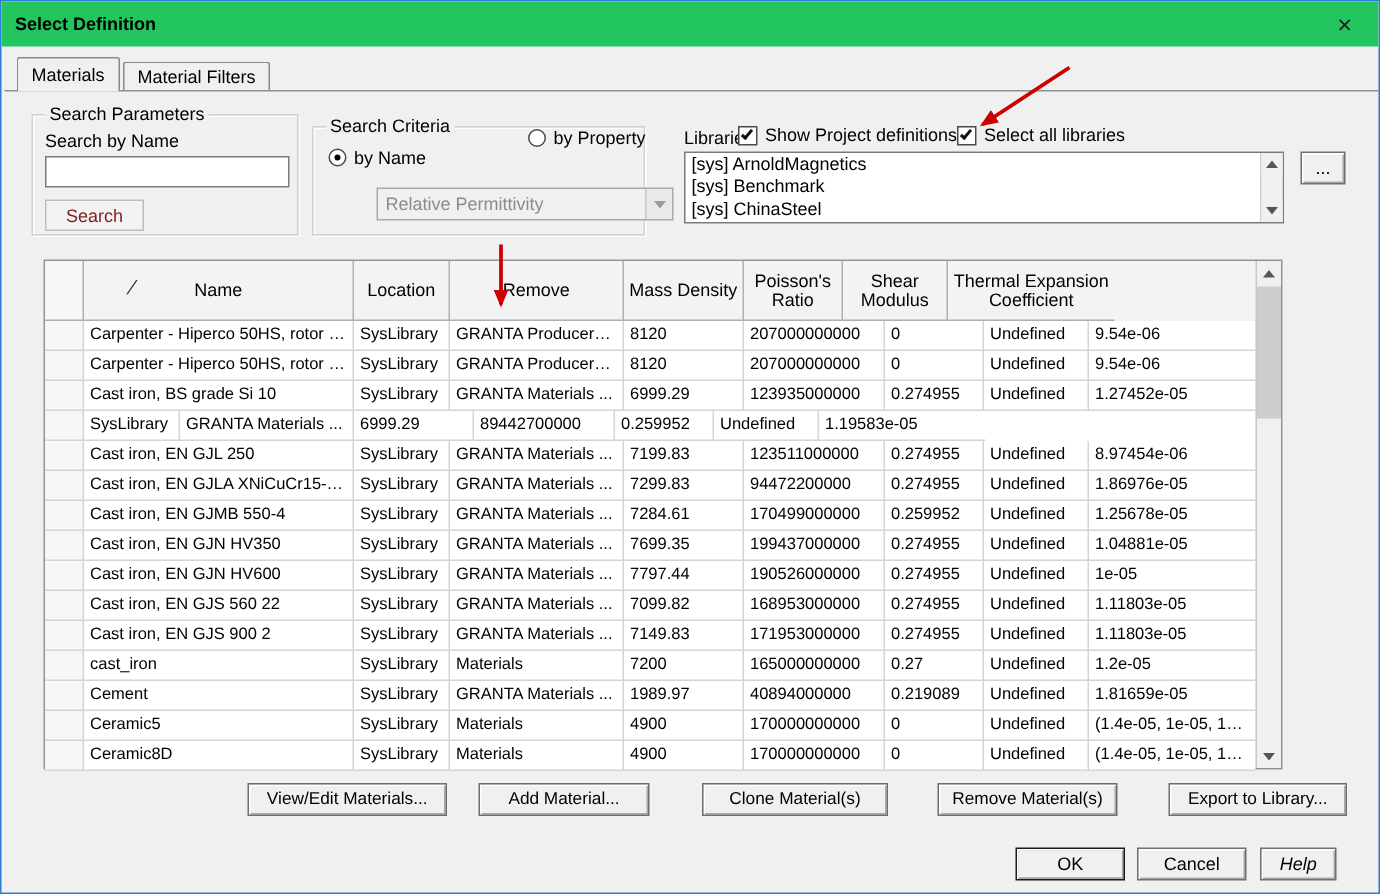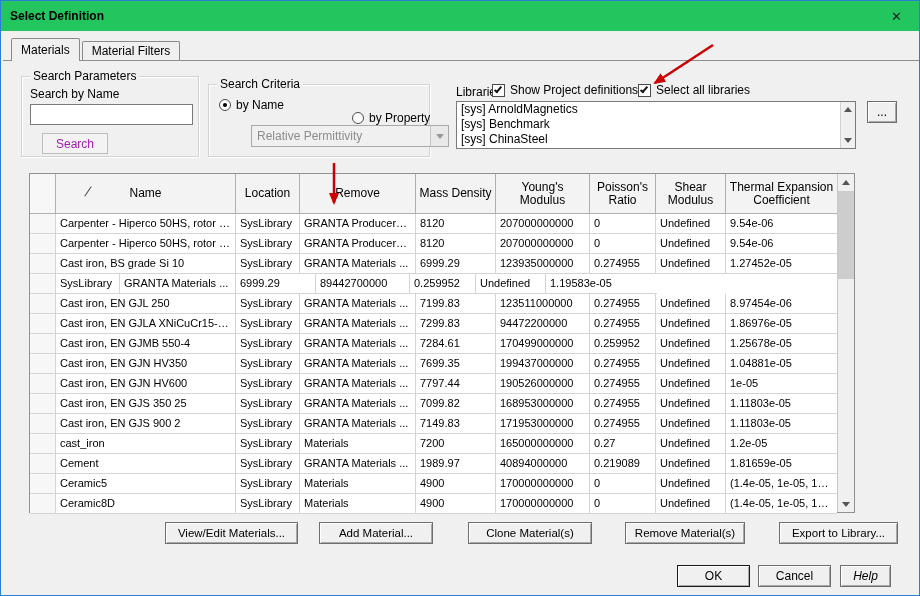--- a/index.html
+++ b/index.html
@@ -23,28 +23,28 @@
   .groupbox { position: absolute; border: 1px solid #d2d2d2; box-shadow: 1px 1px 0 #ffffff, inset 1px 1px 0 #ffffff; }
   .grouplabel { position: absolute; top: -8px; left: 8px; background: #f0f0f0; padding: 0 3px; font-size: 12px; }
   .gb-search { left: 20px; top: 75px; width: 178px; height: 81px; }
   .gb-criteria { left: 207px; top: 83px; width: 222px; height: 73px; }
 
   .lbl { font-size: 12px; white-space: nowrap; }
   .sbn { position: absolute; left: 8px; top: 10px; }
   .textinput { position: absolute; left: 8px; top: 27px; width: 163px; height: 21px; border: 1px solid #7a7a7a; background: #fff; font-family: inherit; font-size: 12px; padding: 0 4px; }
 
   .btn { position: absolute; font-family: inherit; font-size: 12px; color: #000; background: #f0f0f0; border: 1px solid #6e6e6e; box-shadow: inset 1px 1px 0 #ffffff, inset -1px -1px 0 #a8a8a8; display: flex; align-items: center; justify-content: center; padding: 0; }
-  .btn.disabled { color: #a21caf; border-color: #bdbdbd; box-shadow: none; background: #f3f3f3; margin-left: 12px; }
+  .btn.disabled { color: #7f1d1d; border-color: #bdbdbd; box-shadow: none; background: #f3f3f3; }
   .btn.default { border: 1px solid #1a1a1a; box-shadow: inset 1px 1px 0 #ffffff, inset -1px -1px 0 #a8a8a8, inset 0 0 0 1px #9a9a9a; }
   .searchbtn { left: 8px; top: 56px; width: 66px; height: 21px; }
 
   
   .radiorow { position: absolute; display: flex; align-items: center; gap: 5px; }
   .r1 { left: 10px; top: 13px; }
-  .r2 { left: 143px; top: 26px; }
+  .r2 { left: 143px; top: 0; }
   .radio { width: 12px; height: 12px; border: 1px solid #4a4a4a; border-radius: 50%; background: #fff; flex: none; position: relative; }
   .radio.selected::after { content: ''; position: absolute; left: 3px; top: 3px; width: 4px; height: 4px; border-radius: 50%; background: #000; }
 
   
   .dropdown { position: absolute; left: 10px; top: 40px; width: 198px; height: 22px; border: 1px solid #a9a9a9; background: #f0f0f0; display: flex; align-items: center; margin-left: 32px; }
   .ddtext { color: #8c8c8c; padding-left: 5px; flex: 1; font-size: 12px; white-space: nowrap; overflow: hidden; }
   .ddbtn { width: 18px; height: 100%; display: flex; align-items: center; justify-content: center; border-left: 1px solid #c4c4c4; background: #e9e9e9; }
   .ddarrow { width: 0; height: 0; border-left: 4px solid transparent; border-right: 4px solid transparent; border-top: 5px solid #9a9a9a; }
 
   
@@ -184,21 +184,20 @@
   </div>
   <button class="btn morebtn">...</button>
 
   <div class="mtable">
     <div class="thead">
       <div class="hc c0"></div>
       <div class="hc c1">Name</div>
         <div class="hc c2">Location</div>
         <div class="hc c3">Remove</div>
         <div class="hc c4">Mass Density</div>
-        <div class="hc c5">Young's Modulus</div>
         <div class="hc c6">Poisson's Ratio</div>
         <div class="hc c7">Shear Modulus</div>
         <div class="hc c8">Thermal Expansion Coefficient</div>
         <span class="slash">/</span>
     </div>
     <div class="tbody">
         <div class="trow">
           <div class="tc c0"></div>
           <div class="tc c1">Carpenter - Hiperco 50HS, rotor grade...</div>
           <div class="tc c2">SysLibrary</div>
@@ -291,21 +290,21 @@
           <div class="tc c2">SysLibrary</div>
           <div class="tc c3">GRANTA Materials ...</div>
           <div class="tc c4">7797.44</div>
           <div class="tc c5">190526000000</div>
           <div class="tc c6">0.274955</div>
           <div class="tc c7">Undefined</div>
           <div class="tc c8">1e-05</div>
         </div>
         <div class="trow">
           <div class="tc c0"></div>
-          <div class="tc c1">Cast iron, EN GJS 350 25</div>
+          <div class="tc c1">Cast iron, EN GJS 560 22</div>
           <div class="tc c2">SysLibrary</div>
           <div class="tc c3">GRANTA Materials ...</div>
           <div class="tc c4">7099.82</div>
           <div class="tc c5">168953000000</div>
           <div class="tc c6">0.274955</div>
           <div class="tc c7">Undefined</div>
           <div class="tc c8">1.11803e-05</div>
         </div>
         <div class="trow">
           <div class="tc c0"></div>

